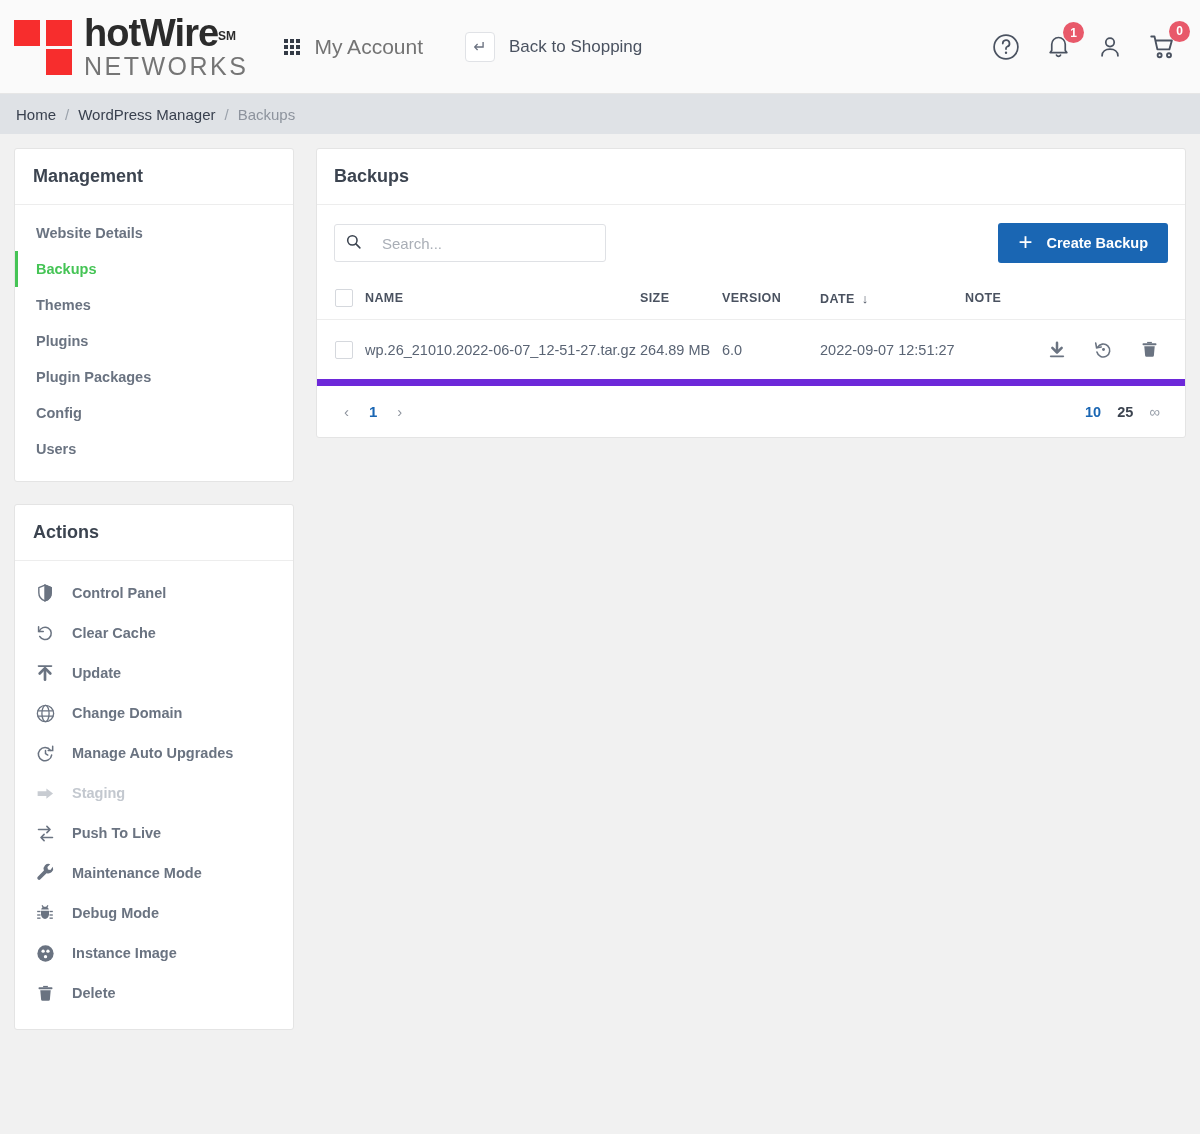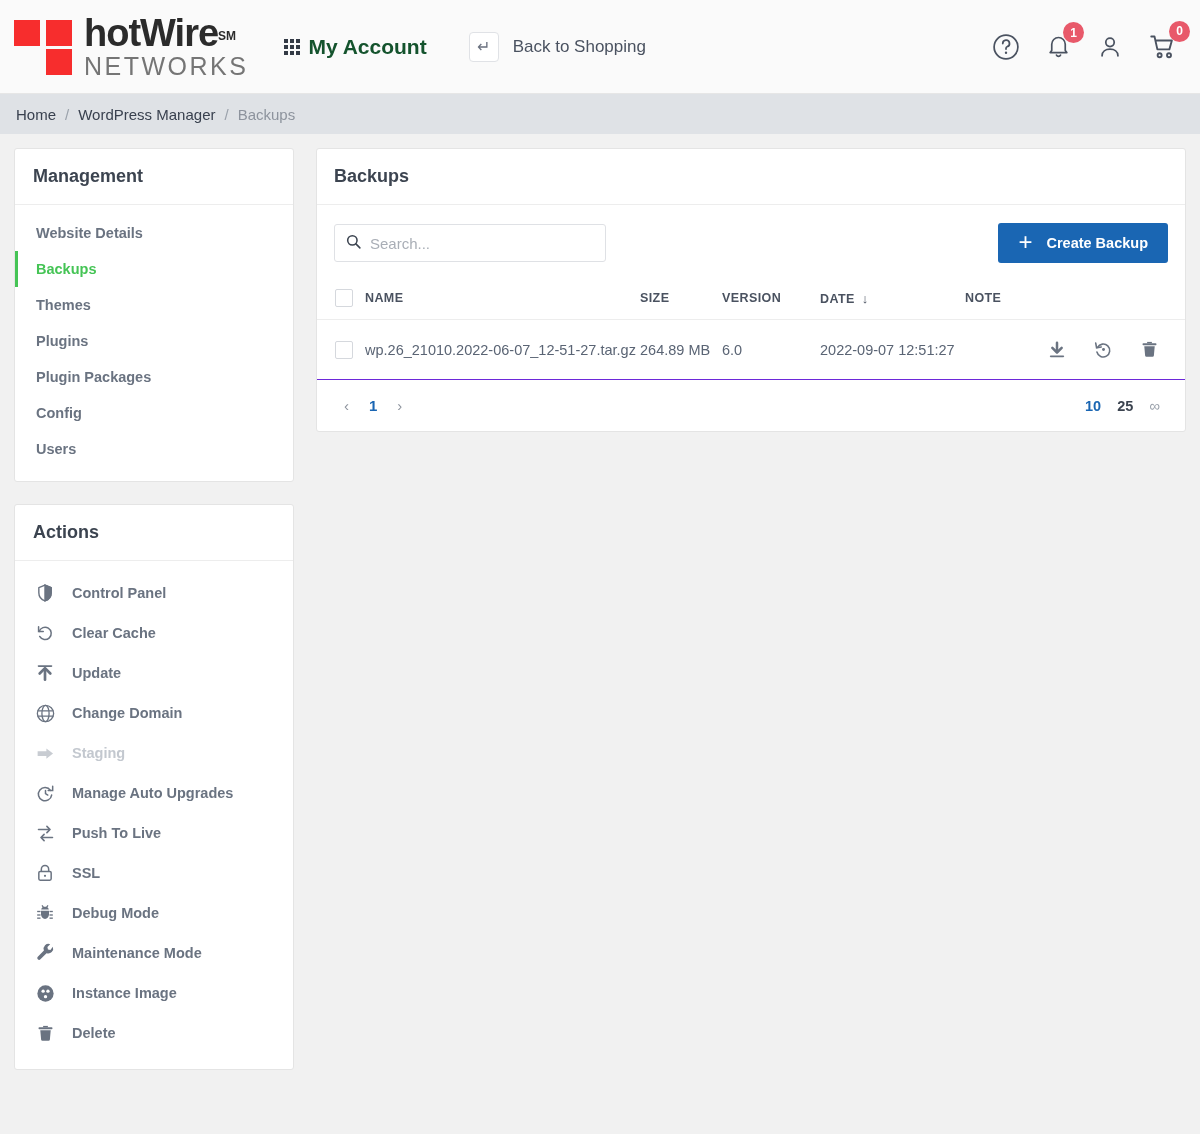--- a/index.html
+++ b/index.html
@@ -25,22 +25,22 @@
   .sq{ position:absolute; background:#f72d2d; width:26px; height:26px; }
   .sq.a{ left:0; top:4px; }
   .sq.b{ left:32px; top:4px; }
   .sq.c{ left:32px; top:33px; }
   .logo-text{ line-height:1; }
   .logo-top{ font-size:38px; font-weight:700; color:#2b2b2b; letter-spacing:-1px; position:relative; display:inline-block; }
   .logo-sm{ font-size:12px; font-weight:700; vertical-align:super; color:#2b2b2b; letter-spacing:0; }
   .logo-bottom{ font-size:25px; color:#757575; letter-spacing:2.5px; margin-top:2px; }
 
   .myaccount{
-    display:flex; align-items:center; gap:8px;
-    margin-left:36px; font-size:21px; font-weight:700; color:#14532d;
+    display:flex; align-items:center; gap:14px;
+    margin-left:36px; font-size:21px; font-weight:400; color:#737373;
     cursor:pointer;
   }
   .grid-icon{ display:grid; grid-template-columns:repeat(3,4px); grid-template-rows:repeat(3,4px); gap:2px; }
   .grid-icon i{ background:#333a45; display:block; width:4px; height:4px; }
 
   .back-shop{
     display:flex; align-items:center; gap:14px;
     margin-left:42px; cursor:pointer;
   }
   .ret-box{
@@ -99,42 +99,42 @@
 
   
   .main{ flex:1; }
   .panel-head{
     padding:17px 17px; border-bottom:1px solid #ededed;
     font-size:18px; font-weight:700; color:#3c4450;
   }
   .toolbar{ display:flex; align-items:center; padding:18px 17px 14px; }
   .search-box{
     width:272px; height:38px; border:1px solid #dfe1e5; border-radius:3px;
-    display:flex; align-items:center; gap:6px; padding:0 10px; background:#fff;
+    display:flex; align-items:center; gap:18px; padding:0 10px; background:#fff;
   }
   .search-box input{
     border:none; outline:none; font-size:15px; color:#5a6474;
     font-family:"Liberation Sans", sans-serif; width:100%; background:transparent;
   }
   .search-box input::placeholder{ color:#a9aeb6; }
   .btn-create{
     margin-left:auto; background:#1a66b3; color:#fff; border:none; border-radius:3px;
     height:40px; padding:0 20px; font-size:14.5px; font-weight:700; cursor:pointer;
     display:flex; align-items:center; gap:14px;
     font-family:"Liberation Sans", sans-serif;
   }
   .plus{ font-size:24px; font-weight:400; line-height:1; margin-top:-2px; }
 
   table.tbl{ width:100%; border-collapse:collapse; }
   table.tbl th{
     text-align:left; font-size:12.5px; font-weight:700; color:#4a5260;
     letter-spacing:.4px; padding:12px 0 12px 0; border-bottom:1px solid #ededed;
   }
   table.tbl td{
-    font-size:14.5px; color:#5a6474; padding:19px 0; border-bottom:1px solid #6d28d9;
+    font-size:14.5px; color:#5a6474; padding:19px 0; border-bottom:7px solid #6d28d9;
   }
   .cbx{
     width:18px; height:18px; border:1px solid #d5d8dd; border-radius:2px;
     background:#fff; display:inline-block; cursor:pointer; vertical-align:middle;
   }
   .col-chk{ width:48px; padding-left:18px !important; }
   .col-name{ width:275px; }
   .col-size{ width:82px; }
   .col-ver{ width:98px; }
   .col-date{ width:145px; }
@@ -289,84 +289,74 @@
           <span class="ico">
             <svg width="21" height="21" viewBox="0 0 24 24" fill="none" stroke="currentColor" stroke-width="1.5">
               <circle cx="12" cy="12" r="9.3"></circle>
               <ellipse cx="12" cy="12" rx="4.1" ry="9.3"></ellipse>
               <path d="M3 9h18M3 15h18"></path>
             </svg>
           </span>
           <span>Change Domain</span>
         </div>
 
-        <div class="act disabled">
-          <span class="ico">
-            <svg width="21" height="21" viewBox="0 0 24 24" fill="currentColor">
-              <path d="M3 9.4h10V6.2l7.6 5.9-7.6 5.9v-3.2H3z"></path>
-            </svg>
-          </span>
-          <span>Staging</span>
-        </div>
-
         <div class="act">
           <span class="ico">
             <svg width="21" height="21" viewBox="0 0 24 24" fill="none" stroke="currentColor" stroke-width="1.7" stroke-linecap="round">
               <path d="M19 13.8a7.6 7.6 0 1 1-1.3-5.4"></path>
               <path d="M20.2 3.6v5.1h-5.1"></path>
               <path d="M12 8.6V12l2.6 1.8"></path>
             </svg>
           </span>
           <span>Manage Auto Upgrades</span>
         </div>
 
+        <div class="act disabled">
+          <span class="ico">
+            <svg width="21" height="21" viewBox="0 0 24 24" fill="currentColor">
+              <path d="M3 9.4h10V6.2l7.6 5.9-7.6 5.9v-3.2H3z"></path>
+            </svg>
+          </span>
+          <span>Staging</span>
+        </div>
+
         <div class="act">
           <span class="ico">
             <svg width="21" height="21" viewBox="0 0 24 24" fill="none" stroke="currentColor" stroke-width="1.8" stroke-linecap="round" stroke-linejoin="round">
               <path d="M4 7.4h13.2M13.6 3.8l3.6 3.6-3.6 3.6"></path>
               <path d="M20 16.6H6.8M10.4 13l-3.6 3.6 3.6 3.6"></path>
             </svg>
           </span>
           <span>Push To Live</span>
         </div>
 
-        <div class="act">
-          <span class="ico">
-            <svg width="20" height="20" viewBox="0 0 24 24" fill="none" stroke="currentColor" stroke-width="1.8">
-              <rect x="4.6" y="10.2" width="14.8" height="10.4" rx="1.6"></rect>
-              <path d="M7.6 10.2V7.4a4.4 4.4 0 0 1 8.8 0v2.8"></path>
-              <circle cx="12" cy="15.4" r="1.3" fill="currentColor" stroke="none"></circle>
-            </svg>
-          </span>
-          <span>SSL</span>
+
+        <div class="act">
+          <span class="ico">
+            <svg width="21" height="21" viewBox="0 0 24 24" fill="currentColor">
+              <path d="M20.4 4.4a5.6 5.6 0 0 1-7.2 7.2l-7 7a2.1 2.1 0 0 1-3-3l7-7a5.6 5.6 0 0 1 7.2-7.2l-3.2 3.2.6 2.8 2.8.6z"></path>
+            </svg>
+          </span>
+          <span>Maintenance Mode</span>
         </div>
 
         <div class="act">
           <span class="ico">
             <svg width="20" height="20" viewBox="0 0 24 24" fill="currentColor">
               <path d="M9 2.4l1.6 2.2h2.8L15 2.4l1.2.9-1.3 1.8c.9.6 1.5 1.5 1.7 2.6H7.4c.2-1.1.8-2 1.7-2.6L7.8 3.3z"></path>
               <path d="M7.2 9.4h9.6v4.2c0 3.2-2.1 5.6-4.8 5.6s-4.8-2.4-4.8-5.6z"></path>
               <rect x="2.6" y="9.4" width="4" height="1.6"></rect>
                 <rect x="17.4" y="9.4" width="4" height="1.6"></rect>
               <rect x="2.6" y="13.6" width="4" height="1.6"></rect>
                 <rect x="17.4" y="13.6" width="4" height="1.6"></rect>
               <rect x="2.6" y="17.4" width="4" height="1.6"></rect>
                 <rect x="17.4" y="17.4" width="4" height="1.6"></rect>
             </svg>
           </span>
           <span>Debug Mode</span>
-        </div>
-
-        <div class="act">
-          <span class="ico">
-            <svg width="21" height="21" viewBox="0 0 24 24" fill="currentColor">
-              <path d="M20.4 4.4a5.6 5.6 0 0 1-7.2 7.2l-7 7a2.1 2.1 0 0 1-3-3l7-7a5.6 5.6 0 0 1 7.2-7.2l-3.2 3.2.6 2.8 2.8.6z"></path>
-            </svg>
-          </span>
-          <span>Maintenance Mode</span>
         </div>
 
         <div class="act">
           <span class="ico">
             <svg width="21" height="21" viewBox="0 0 24 24">
               <circle cx="12" cy="12" r="9.3" fill="currentColor"></circle>
               <circle cx="9.3" cy="9.3" r="1.9" fill="#fff"></circle>
               <circle cx="14.8" cy="9.3" r="1.9" fill="#fff"></circle>
               <circle cx="12" cy="15.6" r="1.9" fill="#fff"></circle>
             </svg>

